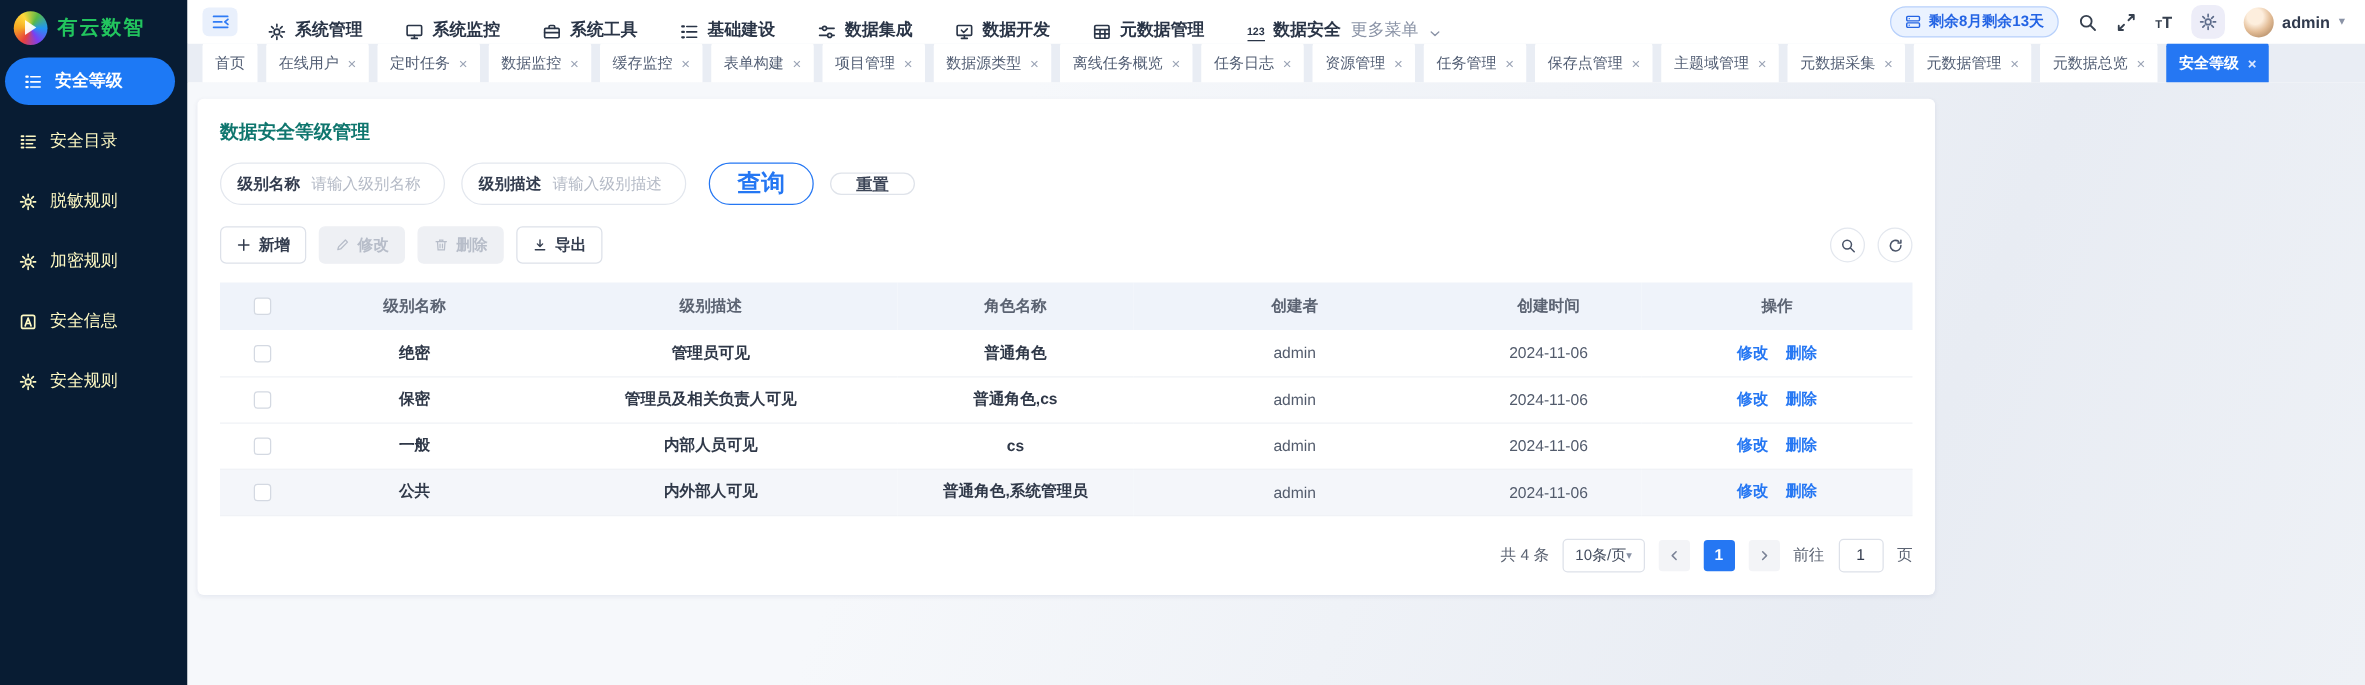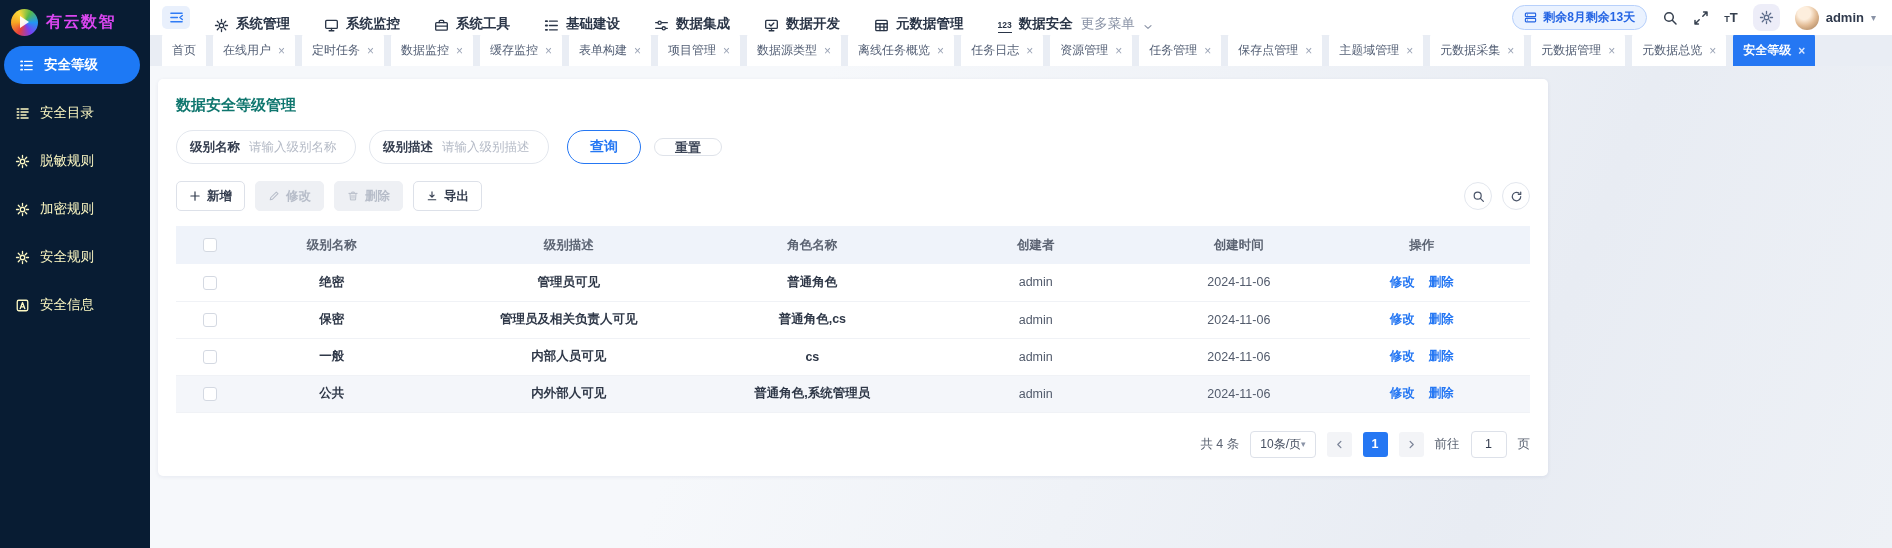--- a/index.html
+++ b/index.html
@@ -7,21 +7,21 @@
     font-family:"Liberation Sans","DejaVu Sans",sans-serif; background:#fff; }
   .app { display:flex; width:1892px; height:548px; }
 
   
   .sidebar { width:150px; background:#081c33; flex:0 0 150px; display:flex; flex-direction:column; }
   .logo-row { height:44px; display:flex; align-items:center; padding-left:11px; gap:8px; }
   .logo-sphere { width:27px; height:27px; border-radius:50%; position:relative; flex:0 0 27px;
     background:conic-gradient(from 210deg,#e8413c,#f5a623,#ffd93b,#58b947,#2196f3,#7b3ff2,#e8413c); }
   .logo-sphere::after { content:""; position:absolute; left:9px; top:7px; width:0; height:0;
     border-left:9px solid #ffffff; border-top:6px solid transparent; border-bottom:6px solid transparent; opacity:.92; }
-  .brand-name { color:#d946ef; font-size:16px; font-weight:700; letter-spacing:1.5px; white-space:nowrap; }
+  .brand-name { color:#22c55e; font-size:16px; font-weight:700; letter-spacing:1.5px; white-space:nowrap; }
   .menu { padding-top:2px; }
   .menu-item { height:38px; margin:0 10px 10px 0; display:flex; align-items:center; gap:10px;
     padding-left:15px; color:#fef9c3; font-size:13.5px; cursor:pointer; white-space:nowrap; }
   .menu-item svg { width:15px; height:15px; flex:0 0 15px; }
   .menu-item.active { background:#1d79f5; color:#fff; border-radius:20px; margin-left:4px; font-weight:600; }
 
   
   .main { flex:1; display:flex; flex-direction:column; min-width:0; }
 
   .topbar { height:35px; background:#fff; display:flex; align-items:center; padding:0 16px 0 12px; }
@@ -66,21 +66,21 @@
   .page-title { font-size:15px; font-weight:700; color:#0f766e; margin:2px 0 15px; }
 
   .filter-row { display:flex; gap:13px; align-items:center; margin-bottom:17px; }
   .f-input { width:180px; height:34px; border:1px solid #e3e7ee; border-radius:17px; display:flex;
     align-items:center; gap:9px; padding:0 13px; background:#fff; }
   .f-label { font-size:12.5px; font-weight:700; color:#333c4e; white-space:nowrap; }
   .f-input input { border:none; outline:none; width:100%; font-size:12.5px; color:#333c4e;
     font-family:inherit; background:transparent; }
   .f-input input::placeholder { color:#b4bac6; }
   .btn-query { height:34px; padding:0 22px; border:1px solid #2577f3; color:#2577f3; background:#fff;
-    border-radius:17px; font-size:14px; font-weight:700; cursor:pointer; margin-left:5px; font-family:inherit; }
+    border-radius:17px; font-size:19px; font-weight:700; cursor:pointer; margin-left:5px; font-family:inherit; }
   .btn-reset { height:18px; padding:0 20px; border:1px solid #dfe3ea; color:#3c4557; background:#fff;
     border-radius:17px; font-size:13px; font-weight:700; cursor:pointer; font-family:inherit; }
 
   .toolbar { display:flex; gap:10px; align-items:center; margin-bottom:15px; }
   .t-btn { height:30px; display:flex; align-items:center; gap:6px; padding:0 12px; border:1px solid #dde1e9;
     background:#fff; border-radius:5px; font-size:12.5px; color:#333c4e; font-weight:700; cursor:pointer; font-family:inherit; }
   .t-btn svg { width:12px; height:12px; }
   .t-btn.disabled { background:#eef0f4; border-color:#eef0f4; color:#b7bdc9; cursor:default; }
   .tool-right { margin-left:auto; display:flex; gap:10px; }
   .circle-btn { width:28px; height:28px; border-radius:50%; border:1px solid #e3e7ee; background:#fff;
@@ -153,34 +153,34 @@
             <svg viewBox="0 0 16 16" fill="none" stroke="currentColor" stroke-width="1.4" stroke-linecap="round" stroke-linejoin="round">
               <circle cx="8" cy="8" r="2.4"></circle>
               <path d="M8 1.6v2.1M8 12.3v2.1M1.6 8h2.1M12.3 8h2.1M3.5 3.5L5 5M11 11l1.5 1.5M12.5 3.5L11 5M5 11l-1.5 1.5"></path>
             </svg>
           </span>
           <span>加密规则</span>
         </div>
         <div class="menu-item">
           <span style="display:grid;place-items:center">
             <svg viewBox="0 0 16 16" fill="none" stroke="currentColor" stroke-width="1.4" stroke-linecap="round" stroke-linejoin="round">
-              <circle cx="8" cy="8" r="2.4"></circle>
-              <path d="M8 1.6v2.1M8 12.3v2.1M1.6 8h2.1M12.3 8h2.1M3.5 3.5L5 5M11 11l1.5 1.5M12.5 3.5L11 5M5 11l-1.5 1.5"></path>
-            </svg>
-          </span>
-          <span>安全规则</span>
+              <rect x="2.4" y="2.4" width="11.2" height="11.2" rx="1.5"></rect>
+              <path d="M5.5 11.4L8 4.8l2.5 6.6M6.3 9.4h3.4"></path>
+            </svg>
+          </span>
+          <span>安全信息</span>
         </div>
         <div class="menu-item">
           <span style="display:grid;place-items:center">
             <svg viewBox="0 0 16 16" fill="none" stroke="currentColor" stroke-width="1.4" stroke-linecap="round" stroke-linejoin="round">
-              <rect x="2.4" y="2.4" width="11.2" height="11.2" rx="1.5"></rect>
-              <path d="M5.5 11.4L8 4.8l2.5 6.6M6.3 9.4h3.4"></path>
-            </svg>
-          </span>
-          <span>安全信息</span>
+              <circle cx="8" cy="8" r="2.4"></circle>
+              <path d="M8 1.6v2.1M8 12.3v2.1M1.6 8h2.1M12.3 8h2.1M3.5 3.5L5 5M11 11l1.5 1.5M12.5 3.5L11 5M5 11l-1.5 1.5"></path>
+            </svg>
+          </span>
+          <span>安全规则</span>
         </div>
       </nav>
   </aside>
 
   <div class="main">
 
     <header class="topbar">
       <span class="collapse-btn">
         <svg viewBox="0 0 16 16" fill="none" stroke="currentColor" stroke-width="1.5" stroke-linecap="round" stroke-linejoin="round">
             <path d="M2 3.4h12M2 8h7M2 12.6h12M14.2 5.8L11.6 8l2.6 2.2"></path>

